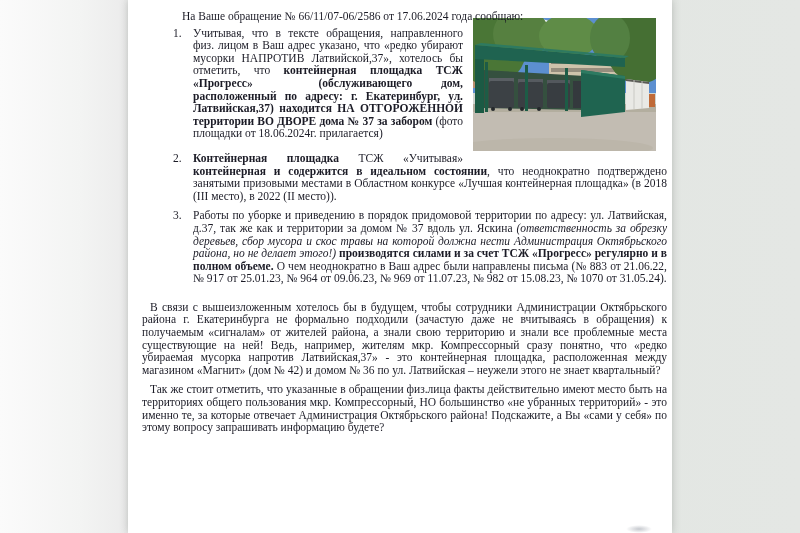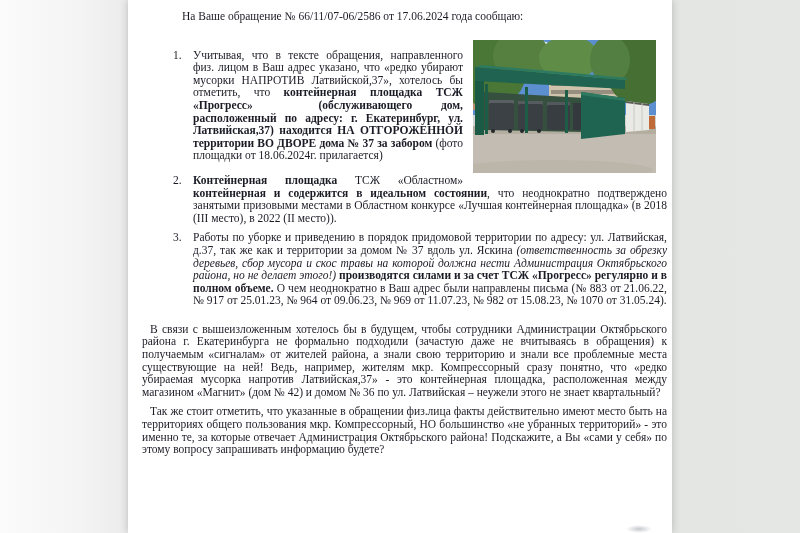--- a/index.html
+++ b/index.html
@@ -14,21 +14,21 @@
                #e6e9e6 17%,#e2e6e2 60%,#e4e7e4 100%);
   }
   .page{
     position:absolute;left:128px;top:0;width:544px;height:533px;
     background:#ffffff;box-shadow:0 0 8px rgba(60,65,60,.28);
   }
   .content{
     position:absolute;left:14px;top:10px;width:525px;
     color:#1b1b26;font-size:11.5px;line-height:12.6px;text-align:justify;
   }
-  .header-line{margin:0 0 26px 0;text-indent:40px;}
+  .header-line{margin:0 0 4px 0;text-indent:40px;}
   .doc-list{margin:0;}
   .doc-item{position:relative;padding-left:51px;}
   .doc-item .num{position:absolute;left:31px;top:0;font-weight:bold;font-weight:normal;}
   .gap-a{margin-bottom:12px;}
   .gap-b{margin-bottom:7px;}
   .b{font-weight:bold;}
   .i{font-style:italic;}
   .bi{font-weight:bold;margin-left:37px;}
   .bu{font-weight:bold;}
   .para{margin:16px 0 0 0;text-indent:8px;}
@@ -116,21 +116,21 @@
           </svg>
         </figure>
 
         <div class="doc-item gap-a">
           <span class="num">1.</span>
           <span>Учитывая, что в тексте обращения, направленного физ. лицом в Ваш адрес указано, что «редко убирают мусорки НАПРОТИВ Латвийской,37», хотелось бы отметить, что </span><span class="b">контейнерная площадка ТСЖ «Прогресс» </span><span class="bi">(обслуживающего дом, расположенный по адресу: г. Екатеринбург, ул. Латвийская,37) </span><span class="b">находится НА ОТГОРОЖЕННОЙ территории ВО ДВОРЕ дома № 37 за забором </span> <span>(фото площадки от 18.06.2024г. прилагается)</span>
         </div>
 
         <div class="doc-item gap-b">
           <span class="num">2.</span>
-          <span class="bu">Контейнерная площадка</span><span> ТСЖ «Областном» </span><span class="bu">контейнерная и содержится в идеальном состоянии</span><span>, что неоднократно подтверждено занятыми призовыми местами в Областном конкурсе «Лучшая контейнерная площадка» (в 2018 (III место), в 2022 (II место)).</span>
+          <span class="bu">Контейнерная площадка</span><span> ТСЖ «Учитывая» </span><span class="bu">контейнерная и содержится в идеальном состоянии</span><span>, что неоднократно подтверждено занятыми призовыми местами в Областном конкурсе «Лучшая контейнерная площадка» (в 2018 (III место), в 2022 (II место)).</span>
         </div>
 
         <div class="doc-item">
           <span class="num">3.</span>
           <span>Работы по уборке и приведению в порядок придомовой территории по адресу: ул. Латвийская, д.37, так же как и территории за домом № 37 вдоль ул. Яскина </span><span class="i">(ответственность за обрезку деревьев, сбор мусора и скос травы на которой должна нести Администрация Октябрьского района, но не делает этого!) </span><span class="b">производятся силами и за счет ТСЖ «Прогресс» регулярно и в полном объеме.</span><span> О чем неоднократно в Ваш адрес были направлены письма (№ 883 от 21.06.22, № 917 от 25.01.23, № 964 от 09.06.23, № 969 от 11.07.23, № 982 от 15.08.23, № 1070 от 31.05.24).</span>
         </div>
       </div>
 
       <p class="para">В связи с вышеизложенным хотелось бы в будущем, чтобы сотрудники Администрации Октябрьского района г. Екатеринбурга не формально подходили (зачастую даже не вчитываясь в обращения) к получаемым «сигналам» от жителей района, а знали свою территорию и знали все проблемные места существующие на ней! Ведь, например, жителям мкр. Компрессорный сразу понятно, что «редко убираемая мусорка напротив Латвийская,37» - это контейнерная площадка, расположенная между магазином «Магнит» (дом № 42) и домом № 36 по ул. Латвийская – неужели этого не знает квартальный?</p>
 

